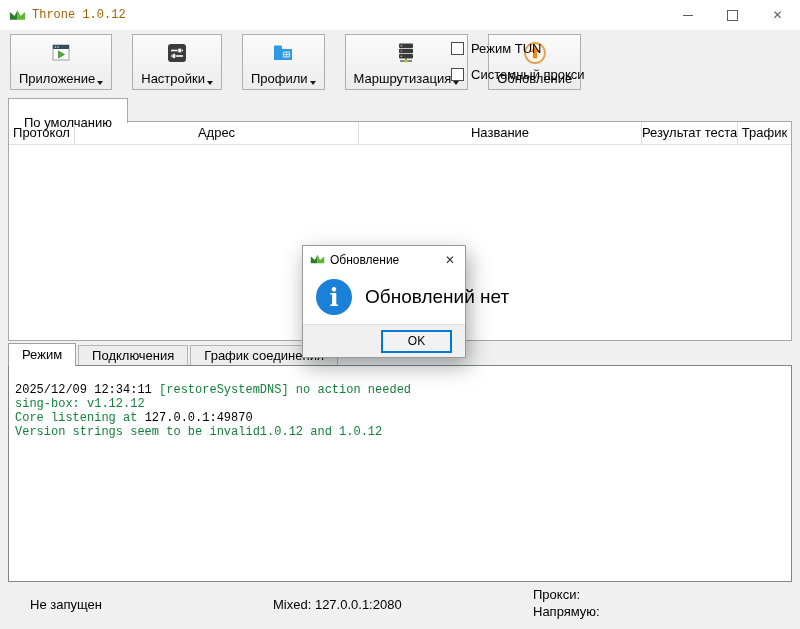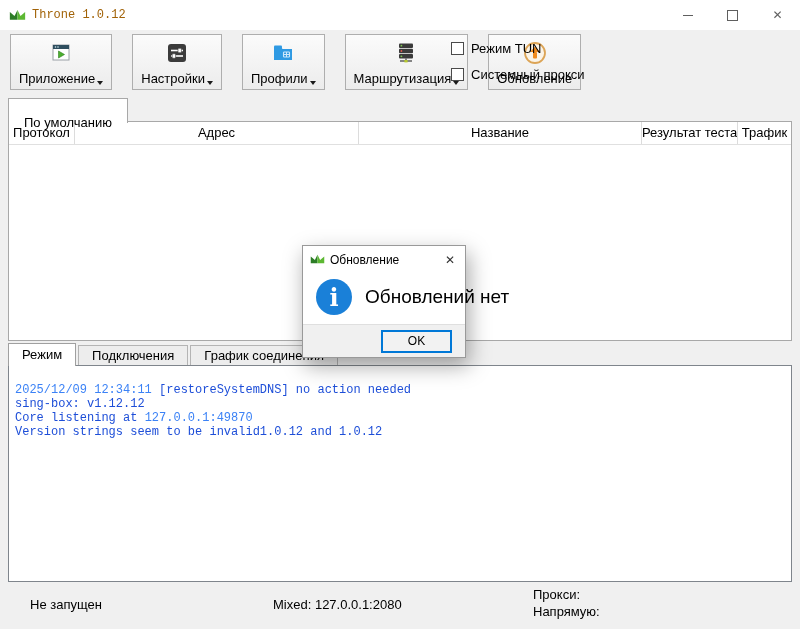--- a/index.html
+++ b/index.html
@@ -43,22 +43,22 @@
   .log-tabs{position:absolute;left:8px;top:343px;display:flex;align-items:flex-end;height:23px;}
   .log-tab{box-sizing:border-box;text-align:center;white-space:nowrap;}
   .log-tab.active{background:#fff;border:1px solid #a0a0a0;border-bottom:none;height:23px;line-height:22px;
                   padding:0 13px;z-index:2;position:relative;}
   .log-tab.idle{background:#ededed;border:1px solid #b4b4b4;border-bottom:none;height:21px;line-height:20px;
                 padding:0 13px;margin-left:2px;text-align:center;}
   .log-pane{position:absolute;left:8px;top:365px;width:784px;height:217px;background:#fff;
             border:1px solid #7f858c;box-sizing:border-box;padding:17px 6px 6px 6px;overflow:hidden;}
   .log-line{font-family:"Liberation Mono","DejaVu Sans Mono",monospace;font-size:12px;line-height:14px;
             white-space:pre;}
-  .seg-teal{color:#3b82f6;}
-  .seg-dark{color:#1d4ed8;}
+  .seg-teal{color:#000000;}
+  .seg-dark{color:#15803d;}
 
   
   .status-left{position:absolute;left:12px;top:597px;margin-left:18px;}
   .status-center{position:absolute;left:273px;top:597px;}
   .status-proxy{position:absolute;left:533px;top:586px;line-height:17px;}
 
   
   .dialog{position:absolute;left:302px;top:245px;width:164px;height:113px;background:#fff;
           border:1px solid #999;box-sizing:border-box;z-index:10;
           box-shadow:3px 8px 20px rgba(0,0,0,0.35);}

